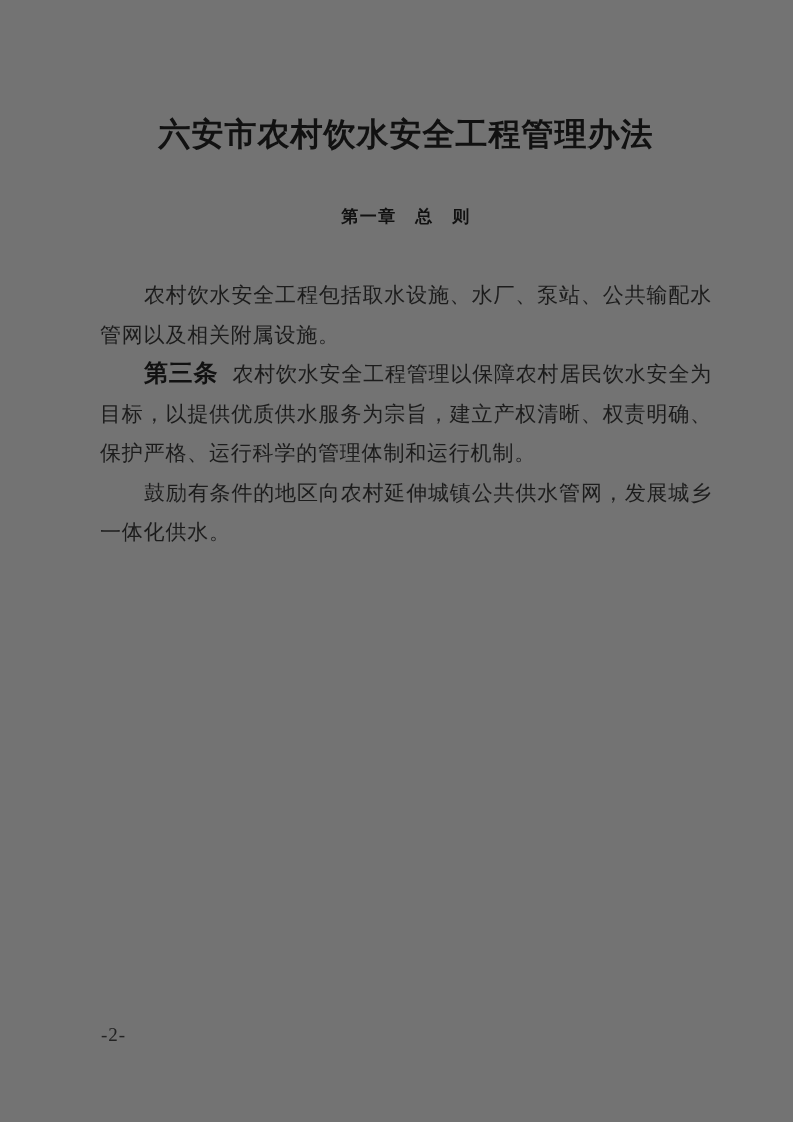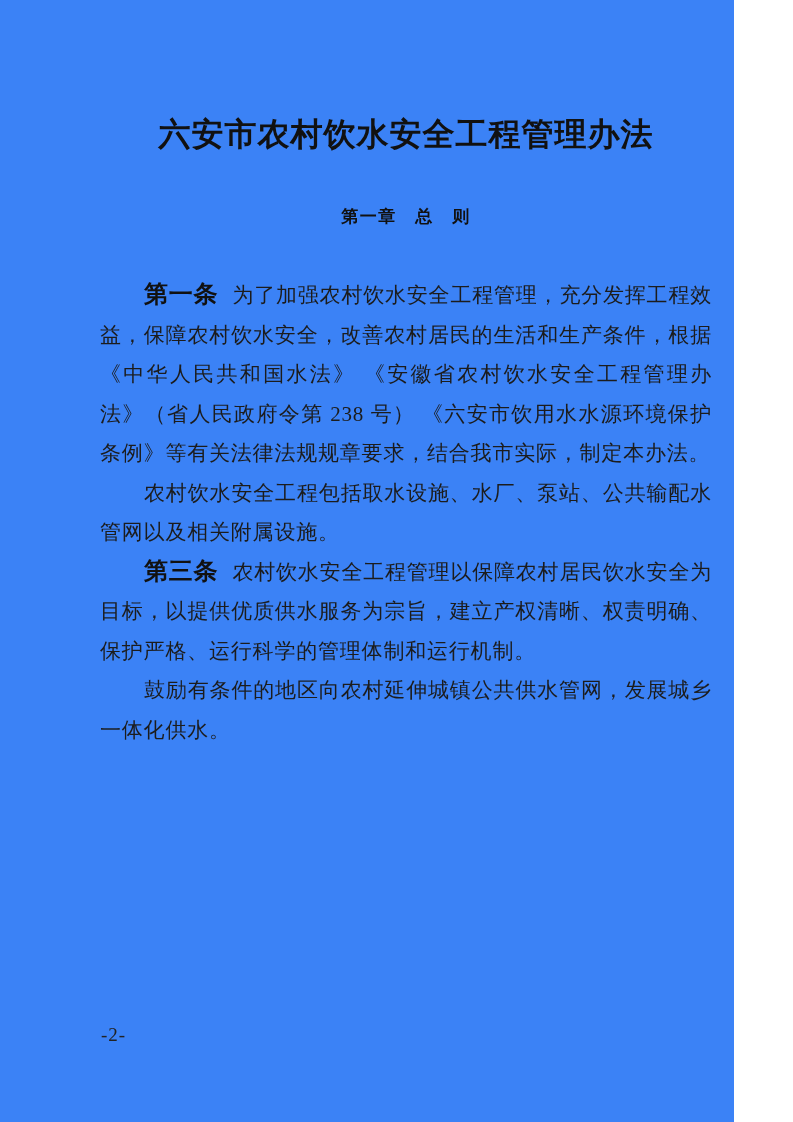--- a/index.html
+++ b/index.html
@@ -2,23 +2,23 @@
 <html><head>
 <meta charset="utf-8">
 <style>
   html, body {
     margin: 0;
     padding: 0;
     background: #ffffff;
   }
   .page {
     position: relative;
-    width: 734px;
+    width: 793px;
     height: 1122px;
-    background: #3b82f6;
+    background: #737373;
     overflow: hidden;
     font-family: "Liberation Serif", "DejaVu Serif", serif;
     color: #1c1c1c;
   }
   .content {
     position: absolute;
     left: 100px;
     top: 0;
     width: 612px;
   }
@@ -77,21 +77,20 @@
 
 <div class="page">
   <div class="content">
 
     <h1 class="doc-title">六安市农村饮水安全工程管理办法</h1>
 
     <h2 class="chapter-heading">第一章　总　则</h2>
 
     <div class="body-text">
 
-      <p class="para"><span class="art-label">第一条</span><span>为了加强农村饮水安全工程管理，充分发挥工程效益，保障农村饮水安全，改善农村居民的生活和生产条件，根据《中华人民共和国水法》 《安徽省农村饮水安全工程管理办法》（省人民政府令第 238 号） 《六安市饮用水水源环境保护条例》等有关法律法规规章要求，结合我市实际，制定本办法。</span></p>
 
 
       <p class="para"><span>农村饮水安全工程包括取水设施、水厂、泵站、公共输配水管网以及相关附属设施。</span></p>
 
       <p class="para"><span class="art-label">第三条</span><span>农村饮水安全工程管理以保障农村居民饮水安全为目标，以提供优质供水服务为宗旨，建立产权清晰、权责明确、保护严格、运行科学的管理体制和运行机制。</span></p>
 
       <p class="para"><span>鼓励有条件的地区向农村延伸城镇公共供水管网，发展城乡一体化供水。</span></p>
 
 
 

